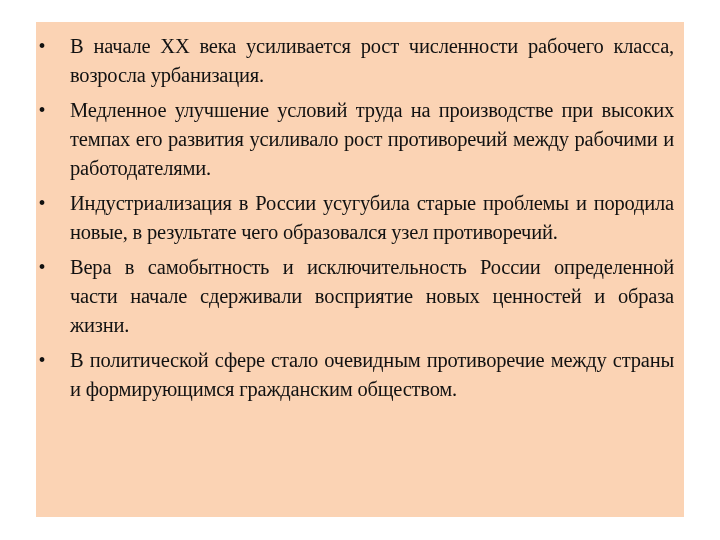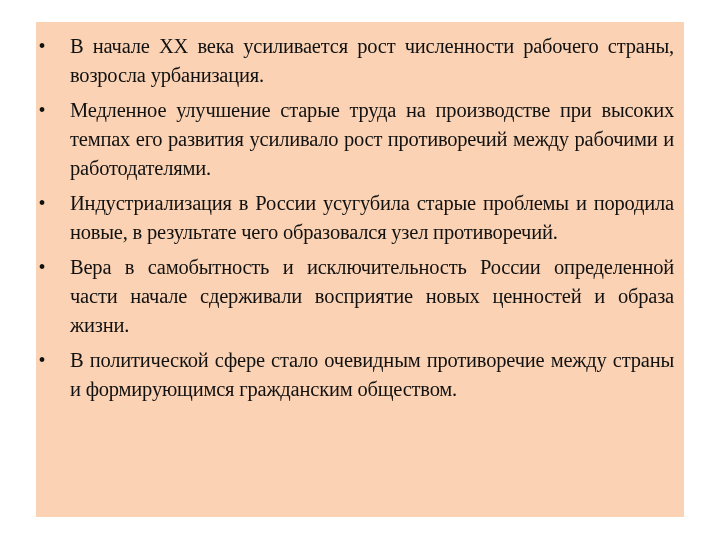--- a/index.html
+++ b/index.html
@@ -53,25 +53,25 @@
       display: block;
     }
   </style>
 </head>
 <body>
 
 <div class="panel">
   <ul class="bullets">
     <li class="bullet-item">
       <span class="bullet-dot">•</span>
-      <span class="bullet-text">В начале XX века усиливается рост численности рабочего страны, возросла урбанизация.</span>
+      <span class="bullet-text">В начале XX века усиливается рост численности рабочего класса, возросла урбанизация.</span>
     </li>
     <li class="bullet-item">
       <span class="bullet-dot">•</span>
-      <span class="bullet-text">Медленное улучшение старые труда на производстве при высоких темпах его развития усиливало рост противоречий между рабочими и работодателями.</span>
+      <span class="bullet-text">Медленное улучшение условий труда на производстве при высоких темпах его развития усиливало рост противоречий между рабочими и работодателями.</span>
     </li>
     <li class="bullet-item">
       <span class="bullet-dot">•</span>
       <span class="bullet-text">Индустриализация в России усугубила старые проблемы и породила новые, в результате чего образовался  узел противоречий.</span>
     </li>
     <li class="bullet-item">
       <span class="bullet-dot">•</span>
       <span class="bullet-text">Вера в самобытность и исключительность России определенной части начале сдерживали восприятие новых ценностей и образа жизни.</span>
     </li>
     <li class="bullet-item">

